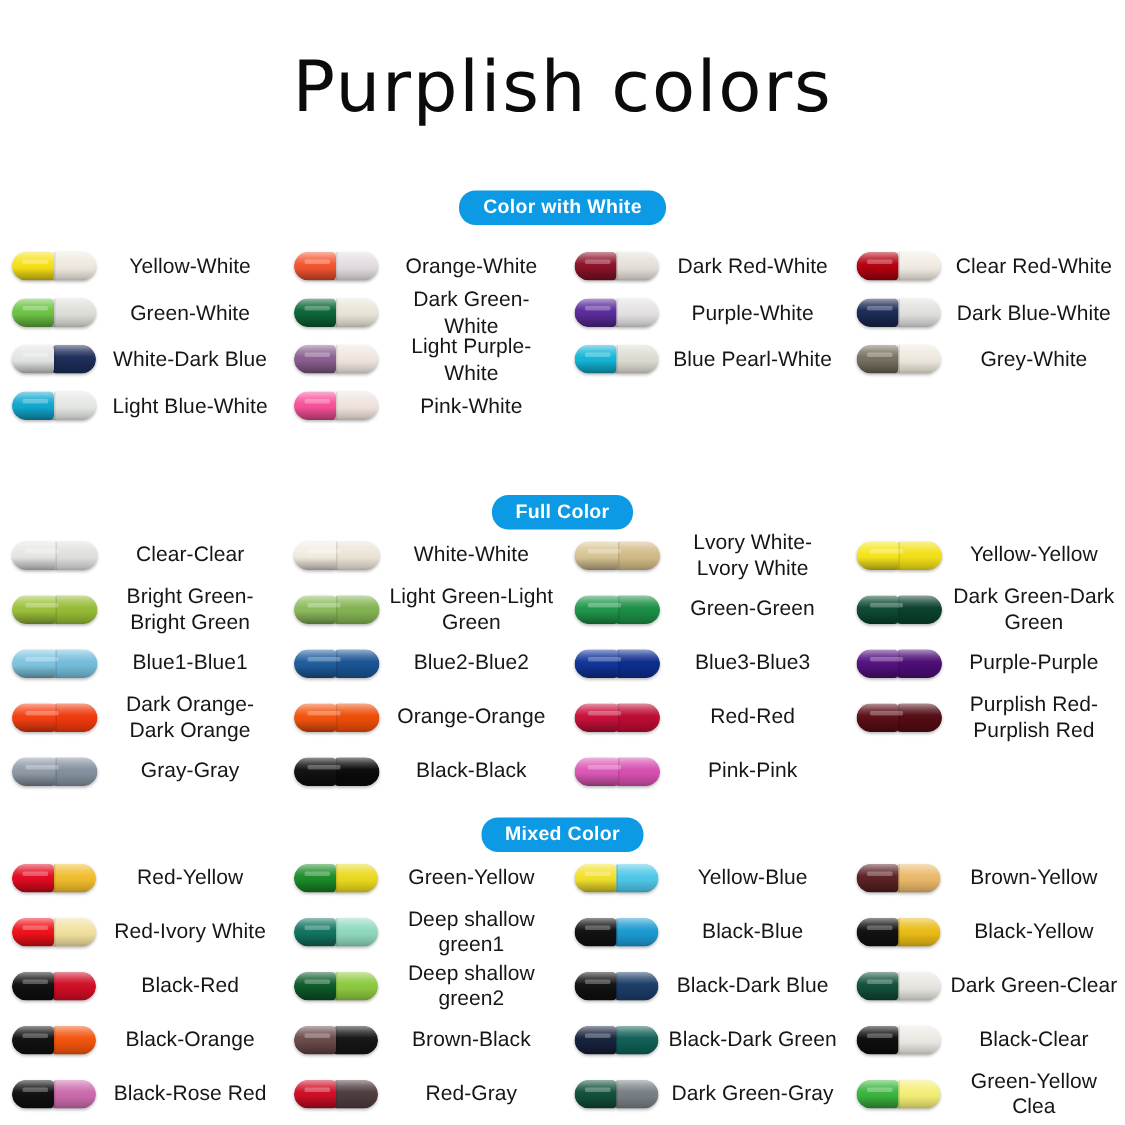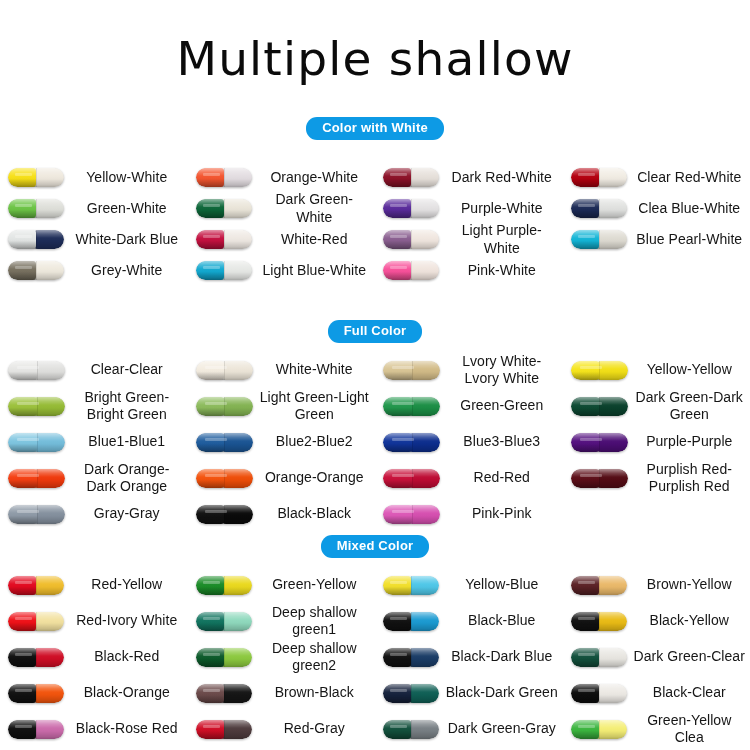--- a/index.html
+++ b/index.html
@@ -29,20 +29,21 @@
     color: #0b0b0b;
     line-height: 1.05;
     white-space: nowrap;
   }
 
   
   .badge-wrap {
     position: absolute;
     left: 0; width: 750px;
     text-align: center;
+    margin-top: 10px;
   }
   .badge {
     display: inline-block;
     background: #0d9ae5;
     color: #ffffff;
     font-size: 13px;
     font-weight: bold;
     padding: 4px 16px 5px 16px;
     border-radius: 11px;
     letter-spacing: .2px;
@@ -148,21 +149,21 @@
     background: rgba(255,255,255,0.28);
     pointer-events: none;
   }
   .capsule.full .imprint { left: 9px; width: 22px; }
 </style>
 </head>
 <body>
 
 <div id="page">
 
-  <div class="page-title">Multiple shallow</div>
+  <div class="page-title">Purplish colors</div>
 
   <div id="sections-root">
       <div class="badge-wrap" style="top: 117px;"><span class="badge">Color with White</span></div>
       <div class="grid" style="top: 162px;">
         <div class="cell">
           <div class="cap-holder">
             <div class="capsule">
               <div class="half cap" style="background: linear-gradient(rgb(247, 224, 23) 0%, rgb(247, 224, 23) 55%, rgba(0, 0, 0, 0.18) 100%), rgb(247, 224, 23);"></div>
               <div class="half body" style="background-color: rgb(239, 233, 222);"></div>
               <div class="seam" style="left: 50.5%;"></div>
@@ -247,45 +248,33 @@
         <div class="cell">
           <div class="cap-holder">
             <div class="capsule">
               <div class="half cap" style="background: linear-gradient(rgb(27, 42, 86) 0%, rgb(27, 42, 86) 55%, rgba(0, 0, 0, 0.18) 100%), rgb(27, 42, 86);"></div>
               <div class="half body" style="background-color: rgb(224, 225, 223);"></div>
               <div class="seam" style="left: 50.5%;"></div>
               <div class="imprint"></div>
               <div class="gloss"></div>
             </div>
           </div>
-          <div class="label">Clea Blue-White</div>
+          <div class="label">Dark Blue-White</div>
         </div>
         <div class="cell">
           <div class="cap-holder">
             <div class="capsule">
               <div class="half cap" style="background: linear-gradient(rgb(226, 229, 228) 0%, rgb(226, 229, 228) 55%, rgba(0, 0, 0, 0.18) 100%), rgb(226, 229, 228);"></div>
               <div class="half body" style="background-color: rgb(29, 44, 88);"></div>
               <div class="seam" style="left: 50.5%;"></div>
               <div class="imprint"></div>
               <div class="gloss"></div>
             </div>
           </div>
           <div class="label">White-Dark Blue</div>
-        </div>
-        <div class="cell">
-          <div class="cap-holder">
-            <div class="capsule">
-              <div class="half cap" style="background: linear-gradient(rgb(195, 16, 63) 0%, rgb(195, 16, 63) 55%, rgba(0, 0, 0, 0.18) 100%), rgb(195, 16, 63);"></div>
-              <div class="half body" style="background-color: rgb(238, 232, 226);"></div>
-              <div class="seam" style="left: 50.5%;"></div>
-              <div class="imprint"></div>
-              <div class="gloss"></div>
-            </div>
-          </div>
-          <div class="label">White-Red</div>
         </div>
         <div class="cell">
           <div class="cap-holder">
             <div class="capsule">
               <div class="half cap" style="background: linear-gradient(rgb(138, 95, 144) 0%, rgb(138, 95, 144) 55%, rgba(0, 0, 0, 0.18) 100%), rgb(138, 95, 144);"></div>
               <div class="half body" style="background-color: rgb(240, 230, 223);"></div>
               <div class="seam" style="left: 50.5%;"></div>
               <div class="imprint"></div>
               <div class="gloss"></div>
             </div>

